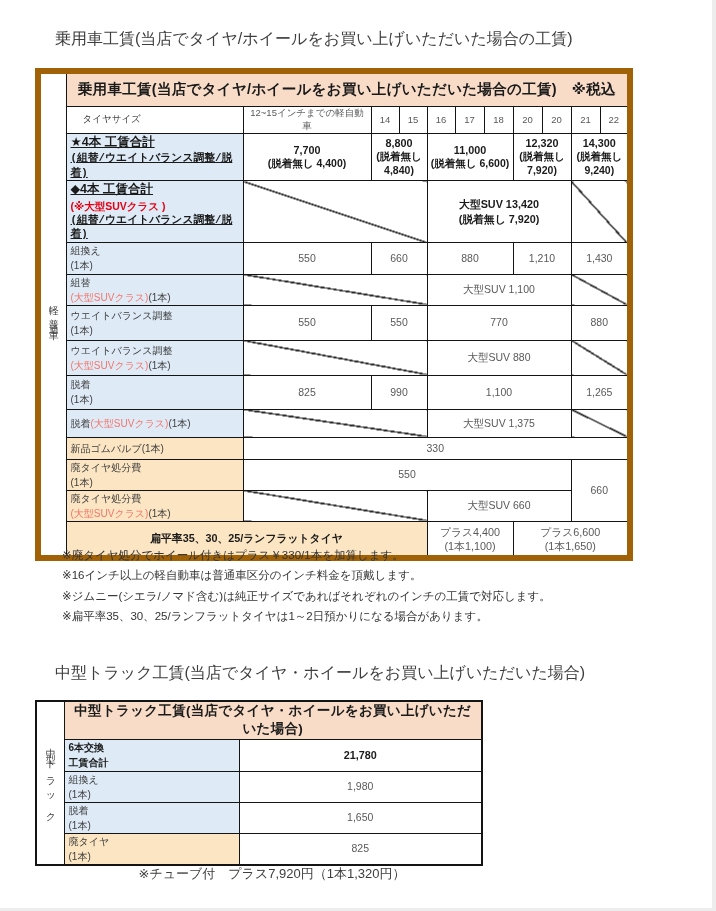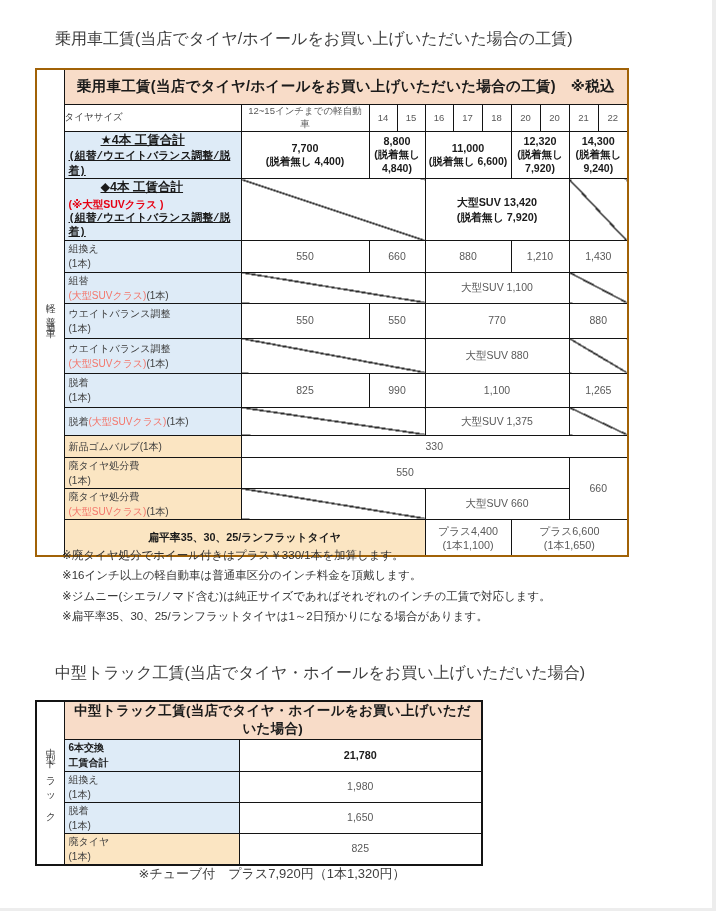--- a/index.html
+++ b/index.html
@@ -10,36 +10,36 @@
   }
   .edge-r{position:absolute;right:0;top:0;width:4px;height:911px;background:#ededed;}
   .edge-b{position:absolute;left:0;bottom:0;width:716px;height:3px;background:#ededed;}
 
   .heading{position:absolute;left:35px;font-size:16px;color:#3d3d3d;white-space:nowrap;margin-left:20px;}
   #heading1{top:29px;}
   #heading2{top:663px;}
 
   table{border-collapse:collapse;table-layout:fixed;position:absolute;background:#fff;}
   td{border:1px solid #141414;padding:0 3px;overflow:hidden;vertical-align:middle;}
-  table.t1{left:35px;top:68px;width:592px;border:2px solid #a16207;}
+  table.t1{left:35px;top:68px;width:592px;border:6px solid #a16207;}
   table.t2{left:35px;top:700px;width:446px;border:2px solid #141414;}
 
   .hdr{background:#F8DCC8;text-align:center;font-weight:bold;font-size:14.5px;color:#1a1a1a;letter-spacing:.3px;}
   .t2 .hdr{font-size:13.5px;}
   .side{background:#ffffff;text-align:center;}
   .vert{writing-mode:vertical-rl;text-orientation:upright;font-size:10px;letter-spacing:6px;color:#3d3d3d;margin:0 auto;display:inline-block;}
 
   .lbl{background:#DEEBF7;font-size:10px;color:#3d3d3d;line-height:1.5;padding-left:4px;}
   .lbl.tan{background:#FBE5C2;}
   .c{text-align:center;font-size:10.5px;color:#595959;line-height:1.3;}
   .b{font-weight:bold;color:#1a1a1a;}
   .sz{text-align:center;font-size:9.5px;color:#595959;}
-  .szl{font-size:9.5px;color:#3d3d3d;background:#fff;padding-left:0;margin-left:40px;}
-
-  .title{font-size:12.5px;font-weight:bold;color:#1a1a1a;text-decoration:underline;line-height:1.4;margin-left:32px;}
+  .szl{font-size:9.5px;color:#3d3d3d;background:#fff;padding-left:16px;margin-left:40px;}
+
+  .title{font-size:12.5px;font-weight:bold;color:#1a1a1a;text-decoration:underline;line-height:1.4;}
   .subt{font-size:10.8px;font-weight:bold;color:#1a1a1a;text-decoration:underline;line-height:1.35;font-family:Liberation Mono, monospace;}
   .redline{font-size:10.5px;font-weight:bold;color:#E60012;line-height:1.35;}
   .redsoft{color:#F4766B;}
   .v2{font-size:10.8px;line-height:1.3;}
 
   .diag{background-image:linear-gradient(to top right,
         transparent calc(50% - 0.8px), #2b2b2b calc(50% - 0.8px),
         #2b2b2b calc(50% + 0.8px), transparent calc(50% + 0.8px));}
 
   .henpei-lbl{background:#FBE5C2;text-align:center;font-size:10.8px;font-weight:bold;color:#1a1a1a;}

